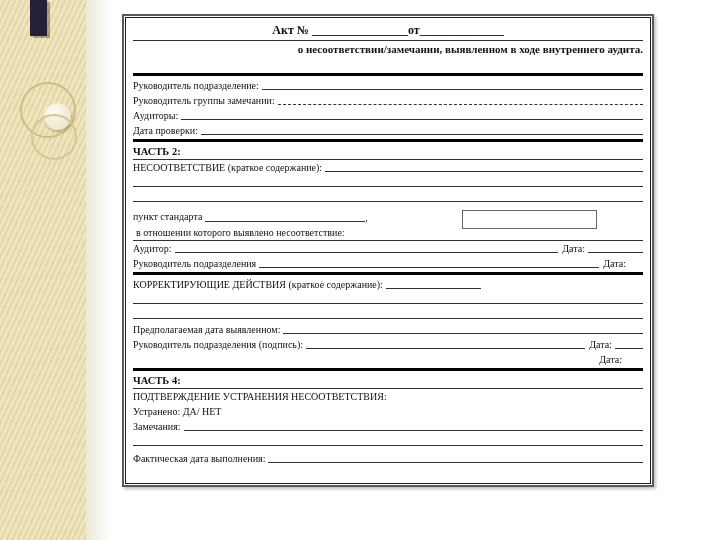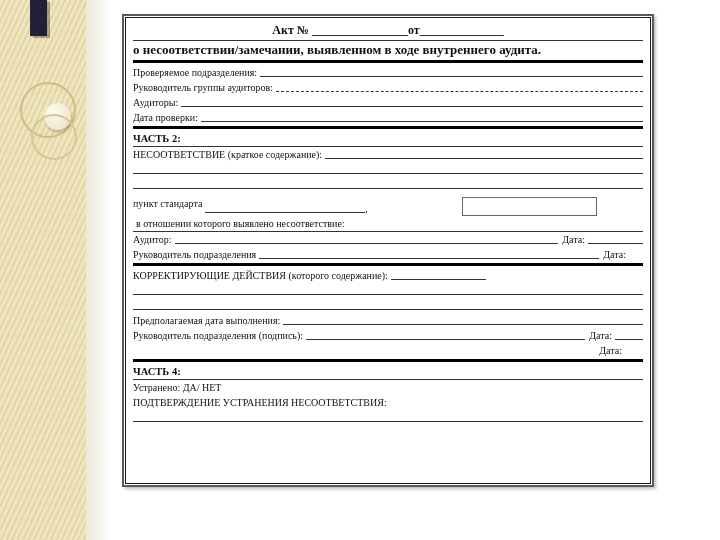--- a/index.html
+++ b/index.html
@@ -34,21 +34,21 @@
     background:#fff; border:2px solid #5a5a5a; box-shadow:2px 2px 3px rgba(0,0,0,0.25);
     box-sizing:border-box;
   }
   .form-inner {
     position:absolute; left:1px; top:1px; right:1px; bottom:1px;
     border:1px solid #1c1c1c; box-sizing:border-box;
     padding:3px 7px 2px 7px; display:flex; flex-direction:column;
     font-size:10px; color:#111; overflow:hidden;
   }
   .title { text-align:center; font-weight:bold; font-size:12px; line-height:15px; padding:2px 0 2px; white-space:nowrap; }
-  .subtitle { text-align:left; font-weight:bold; font-size:13px; line-height:15px; border-top:1px solid #333; padding:1px 0 2px; white-space:nowrap; }
+  .subtitle { text-align:right; font-weight:bold; font-size:11px; line-height:15px; border-top:1px solid #333; padding:1px 0 15px; white-space:nowrap; }
   .sep { border-top:3px solid #000; margin:1px 0 2px; }
 
   .row { display:flex; align-items:flex-end; min-height:15px; line-height:14px; white-space:nowrap; }
   .part-heading { font-weight:bold; font-size:10.5px; border-bottom:1px solid #333; }
   .lbl { flex:0 0 auto; }
   .u { flex:1 1 auto; border-bottom:1px solid #333; margin:0 0 3px 3px; height:9px; }
   .u.short { flex:0 0 auto; }
   .u.dashed { border-bottom:1px dashed #333; }
   .u.blank { border-bottom:none; }
   .note-row { padding-left:3px; border-bottom:1px solid #333; }
@@ -73,25 +73,25 @@
 
   <div class="form-outer">
     <div class="form-inner">
 
       <div class="title">Акт №  ________________от______________</div>
       <div class="subtitle">о несоответствии/замечании,  выявленном в ходе внутреннего аудита.</div>
 
       <div class="sep"></div>
 
       <div class="row">
-        <span class="lbl">Проверяемое подразделения:</span>
+        <span class="lbl">Руководитель подразделение:</span>
         <span class="u"></span>
       </div>
       <div class="row">
-        <span class="lbl">Руководитель группы аудиторов:</span>
+        <span class="lbl">Руководитель группы замечании:</span>
         <span class="u dashed"></span>
       </div>
       <div class="row">
         <span class="lbl">Аудиторы:</span>
         <span class="u"></span>
       </div>
       <div class="row">
         <span class="lbl">Дата проверки:</span>
         <span class="u"></span>
       </div>
@@ -127,59 +127,67 @@
       <div class="row">
         <span class="lbl">Руководитель подразделения</span>
         <span class="u"></span>
         <span class="lbl" style="margin-left:4px;">Дата:</span>
         <span class="u short blank" style="width:14px;"></span>
       </div>
 
       <div class="sep"></div>
 
       <div class="row">
-        <span class="lbl">КОРРЕКТИРУЮЩИЕ ДЕЙСТВИЯ (которого содержание):</span>
+        <span class="lbl">КОРРЕКТИРУЮЩИЕ ДЕЙСТВИЯ (краткое содержание):</span>
         <span class="u short" style="width:95px;"></span>
         <span class="u blank"></span>
       </div>
       <div class="row">
         <span class="u" style="margin-left:0;"></span>
       </div>
       <div class="row">
         <span class="u" style="margin-left:0;"></span>
       </div>
       <div class="row">
-        <span class="lbl">Предполагаемая дата выполнения:</span>
+        <span class="lbl">Предполагаемая дата выявленном:</span>
         <span class="u"></span>
       </div>
       <div class="row">
         <span class="lbl">Руководитель подразделения  (подпись):</span>
         <span class="u"></span>
         <span class="lbl" style="margin-left:4px;">Дата:</span>
         <span class="u short" style="width:28px;"></span>
       </div>
       <div class="row">
         <span class="u blank"></span>
         <span class="lbl">Дата:</span>
         <span class="u short blank" style="width:18px;"></span>
       </div>
 
       <div class="sep"></div>
 
       <div class="row part-heading">ЧАСТЬ 4:</div>
       <div class="row">
+        <span class="lbl">ПОДТВЕРЖДЕНИЕ УСТРАНЕНИЯ НЕСООТВЕТСТВИЯ:</span>
+      </div>
+      <div class="row">
         <span class="lbl">Устранено:   ДА/ НЕТ</span>
       </div>
       <div class="row">
-        <span class="lbl">ПОДТВЕРЖДЕНИЕ УСТРАНЕНИЯ НЕСООТВЕТСТВИЯ:</span>
+        <span class="lbl">Замечания:</span>
+        <span class="u"></span>
       </div>
       <div class="row">
         <span class="u" style="margin-left:0;"></span>
       </div>
       <div class="gap"></div>
+      <div class="row">
+        <span class="lbl">Фактическая дата выполнения:</span>
+        <span class="u"></span>
+      </div>
       <div class="row">
         
         
         
         
       </div>
 
     </div>
   </div>
 </div>

